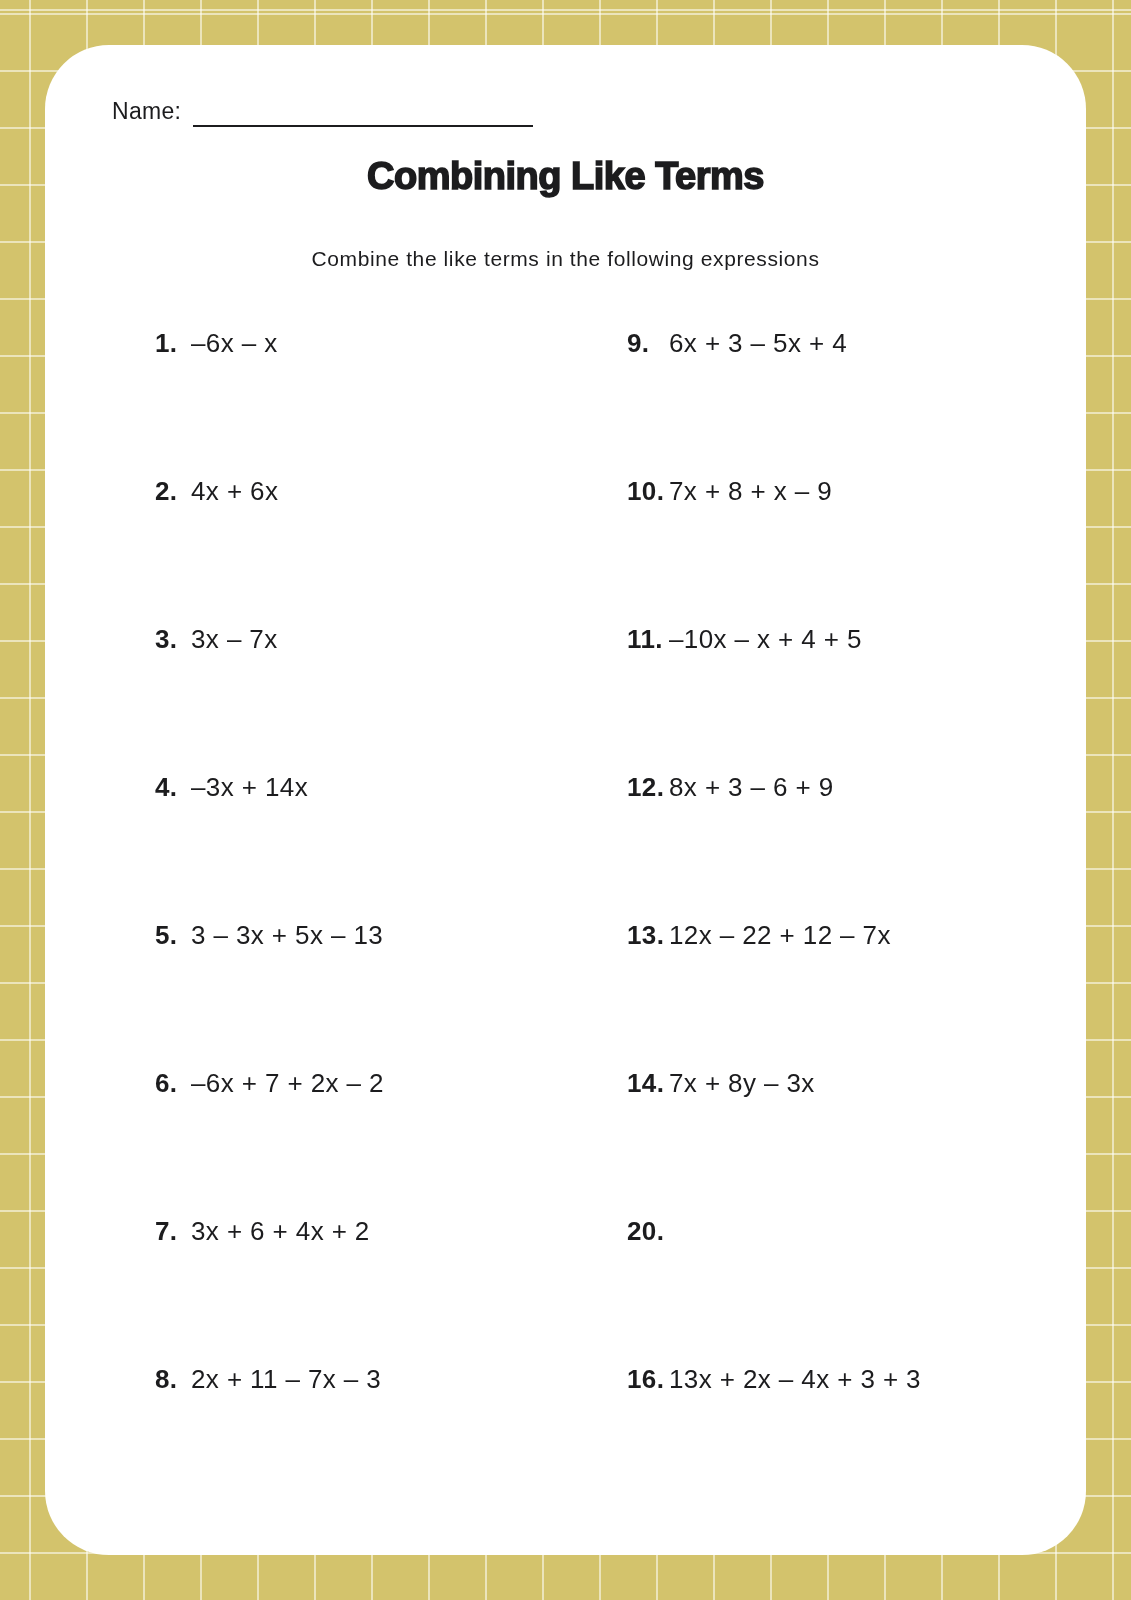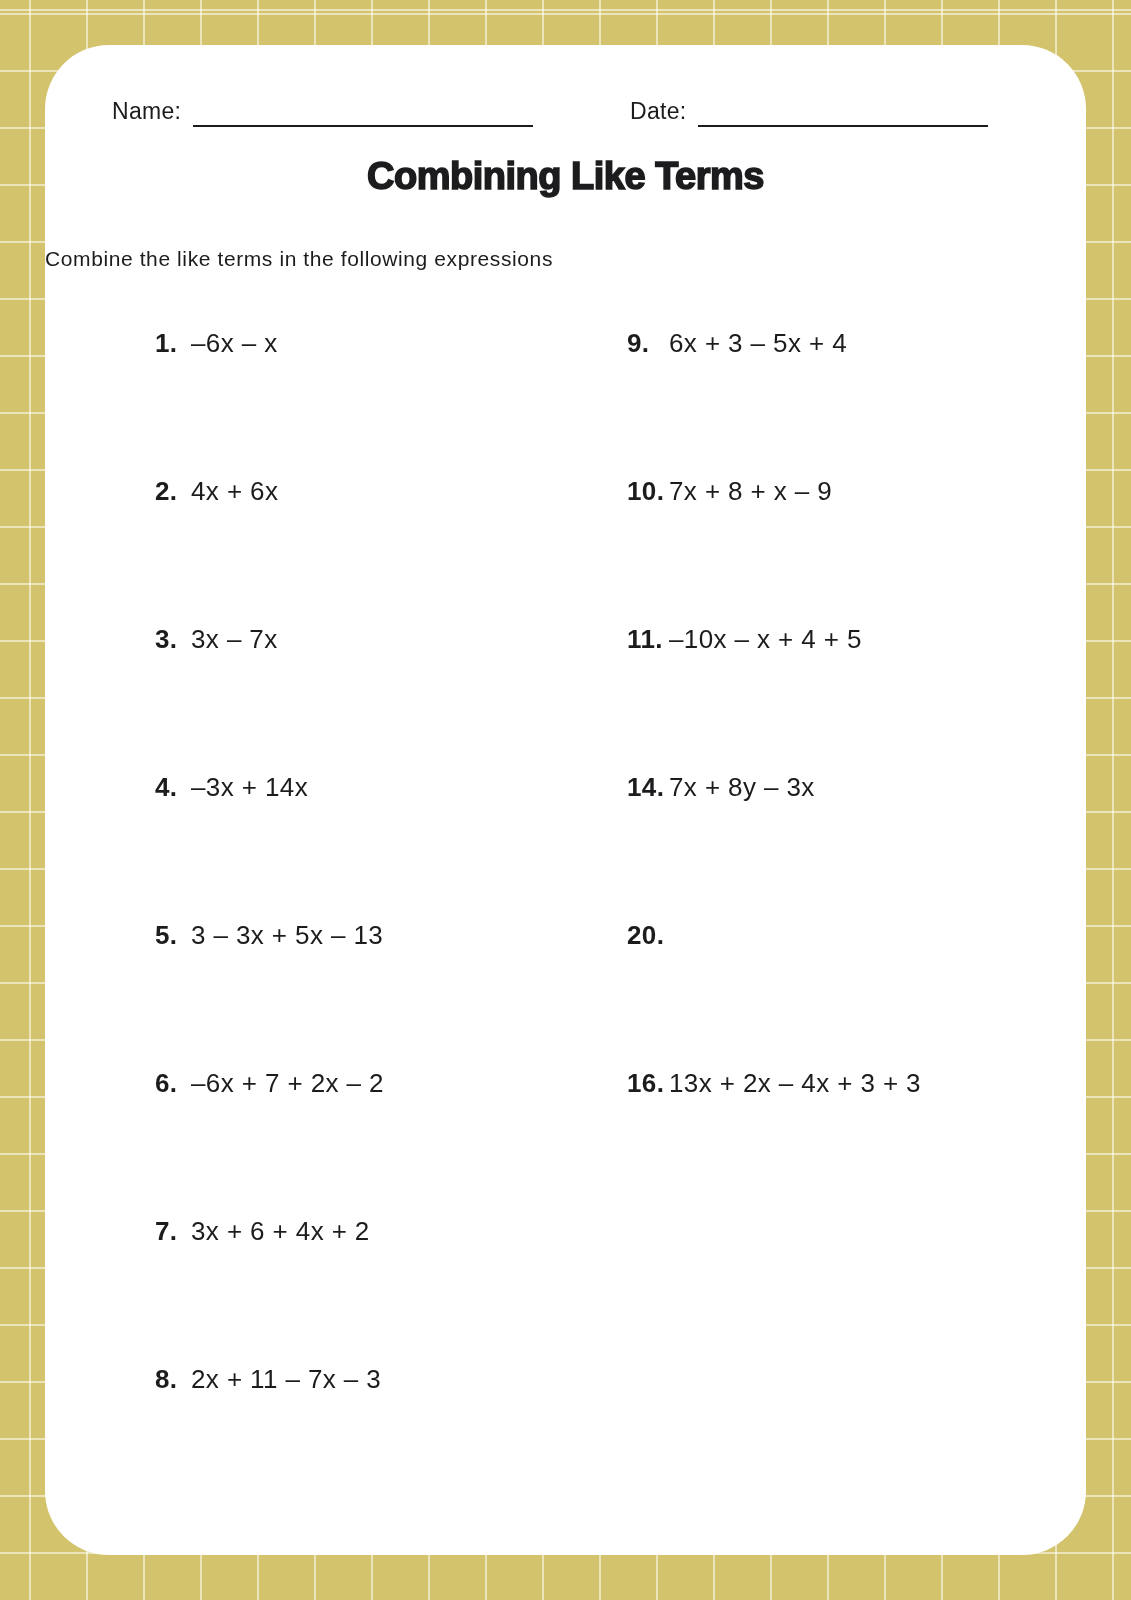--- a/index.html
+++ b/index.html
@@ -56,20 +56,21 @@
     top:110px; left:0; right:0;
     text-align:center;
     font-size:38px;
     font-weight:bold;
     letter-spacing:-0.5px;
     -webkit-text-stroke:1.6px var(--ink);
   }
   .subtitle{
     position:absolute;
     top:202px; left:0; right:0;
+    text-align:center;
     font-size:21px;
     letter-spacing:0.6px;
   }
 
   .problems{
     position:absolute;
     left:110px; top:280px;
     right:40px;
     display:grid;
     grid-template-columns:472px auto;
@@ -96,24 +97,20 @@
 </head>
 <body>
 
 <div class="card">
 
   <div class="fill-group name-group">
     <span class="label">Name:</span>
     <span class="blank-line"></span>
   </div>
 
-  <div class="fill-group date-group">
-    <span class="label">Date:</span>
-    <span class="blank-line"></span>
-  </div>
 
   <div class="title">Combining Like Terms</div>
   <div class="subtitle">Combine the like terms in the following expressions</div>
 
   <div class="problems">
 
     <div class="problem col-left">
       <span class="num">1.</span>
       <span class="expr">–6x – x</span>
     </div>
@@ -152,20 +149,28 @@
     </div>
     <div class="problem col-right">
       <span class="num">10.</span>
       <span class="expr">7x + 8 + x – 9</span>
     </div>
     <div class="problem col-right">
       <span class="num">11.</span>
       <span class="expr">–10x – x + 4 + 5</span>
     </div>
     <div class="problem col-right">
+      <span class="num">12.</span>
+      <span class="expr">8x + 3 – 6 + 9</span>
+    </div>
+    <div class="problem col-right">
+      <span class="num">13.</span>
+      <span class="expr">12x – 22 + 12 – 7x</span>
+    </div>
+    <div class="problem col-right">
       <span class="num">14.</span>
       <span class="expr">7x + 8y – 3x</span>
     </div>
     <div class="problem col-right">
       <span class="num">20.</span>
     </div>
     <div class="problem col-right">
       <span class="num">16.</span>
       <span class="expr">13x + 2x – 4x + 3 + 3</span>
     </div>

